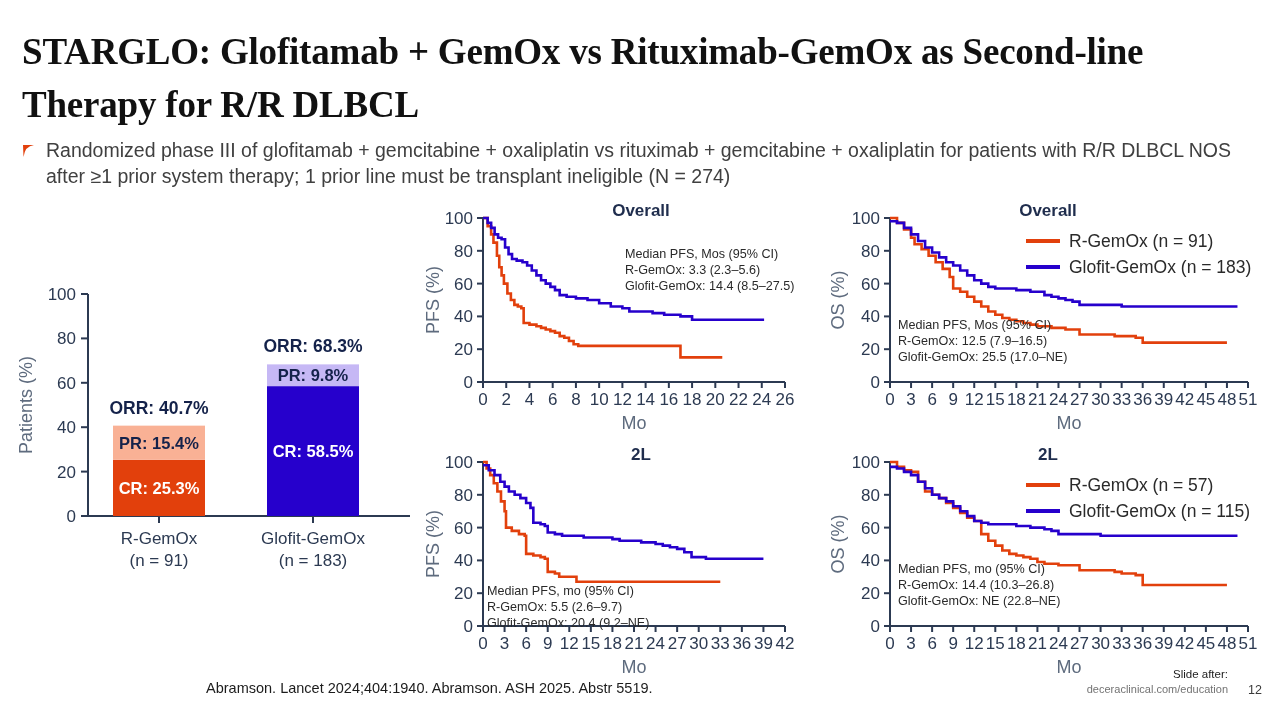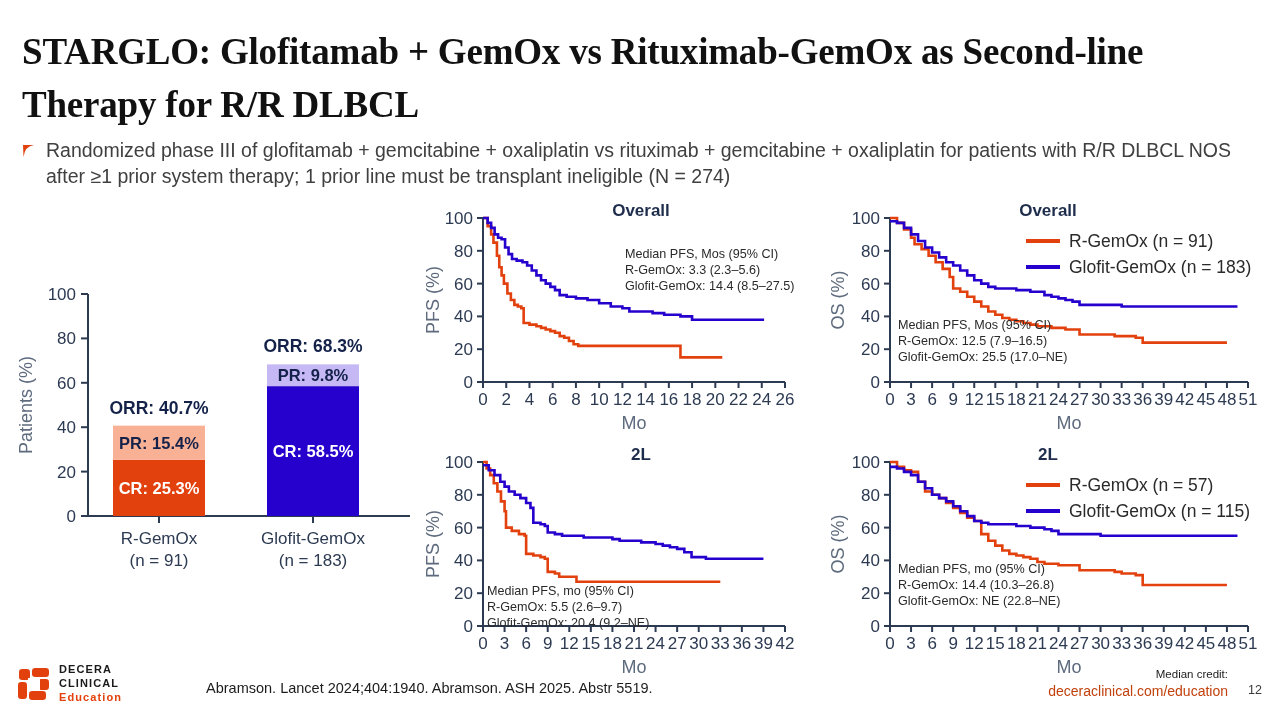--- a/index.html
+++ b/index.html
@@ -125,21 +125,21 @@
     font-size: 14.5px;
     color: #1c1c1c;
     margin-left: 26px;
   }
   #credit-block {
     position: absolute; right: 52px; top: 12px;
     text-align: right;
     line-height: 1.3;
   }
   #credit-caption { font-size: 11.5px; color: #1c1c1c; }
-  #credit-url { font-size: 14px; color: #c2410c; }
+  #credit-url { font-size: 11px; color: #737373; }
   #page-number {
     position: absolute; right: 18px; top: 28px;
     font-size: 12.5px; color: #3a3a3a;
   }
 </style>
 </head>
 <body>
 
 <div id="slide">
 
@@ -423,36 +423,21 @@
         <text x="241" y="51" class="legend-label">R-GemOx (n = 57)</text>
         <line x1="198" y1="71" x2="232" y2="71" stroke="#2600cc" stroke-width="4"></line>
         <text x="241" y="77" class="legend-label">Glofit-GemOx (n = 115)</text>
         <text x="70" y="133" class="km-note">Median PFS, mo (95% CI)</text>
         <text x="70" y="149" class="km-note">R-GemOx: 14.4 (10.3–26.8)</text>
         <text x="70" y="165" class="km-note">Glofit-GemOx: NE (22.8–NE)</text>
       </svg>
   </div>
 
   <div id="footer">
-    <div id="logo-block">
-      <svg id="logo-mark" viewBox="0 0 32 32">
-        <rect x="1" y="1" width="11" height="11" rx="3.2" fill="#e2400c"></rect>
-        <rect x="14" y="0" width="17" height="9" rx="3.2" fill="#e2400c"></rect>
-        <rect x="0" y="14" width="9" height="17" rx="3.2" fill="#e2400c"></rect>
-        <rect x="20" y="11" width="11" height="11" rx="3.2" fill="#e2400c"></rect>
-        <rect x="11" y="23" width="17" height="9" rx="3.2" fill="#e2400c"></rect>
-        <rect x="10" y="10" width="12" height="12" fill="#ffffff"></rect>
-      </svg>
-      <div id="logo-words">
-        <div class="logo-line1">DECERA</div>
-        <div class="logo-line2">CLINICAL</div>
-        <div class="logo-line3">Education</div>
-      </div>
-    </div>
     <div id="citation">Abramson. Lancet 2024;404:1940. Abramson. ASH 2025. Abstr 5519.</div>
     <div id="credit-block">
-      <div id="credit-caption">Median credit:</div>
+      <div id="credit-caption">Slide after:</div>
       <div id="credit-url">deceraclinical.com/education</div>
     </div>
     <div id="page-number">12</div>
   </div>
 
 </div>
 
 </body></html>

